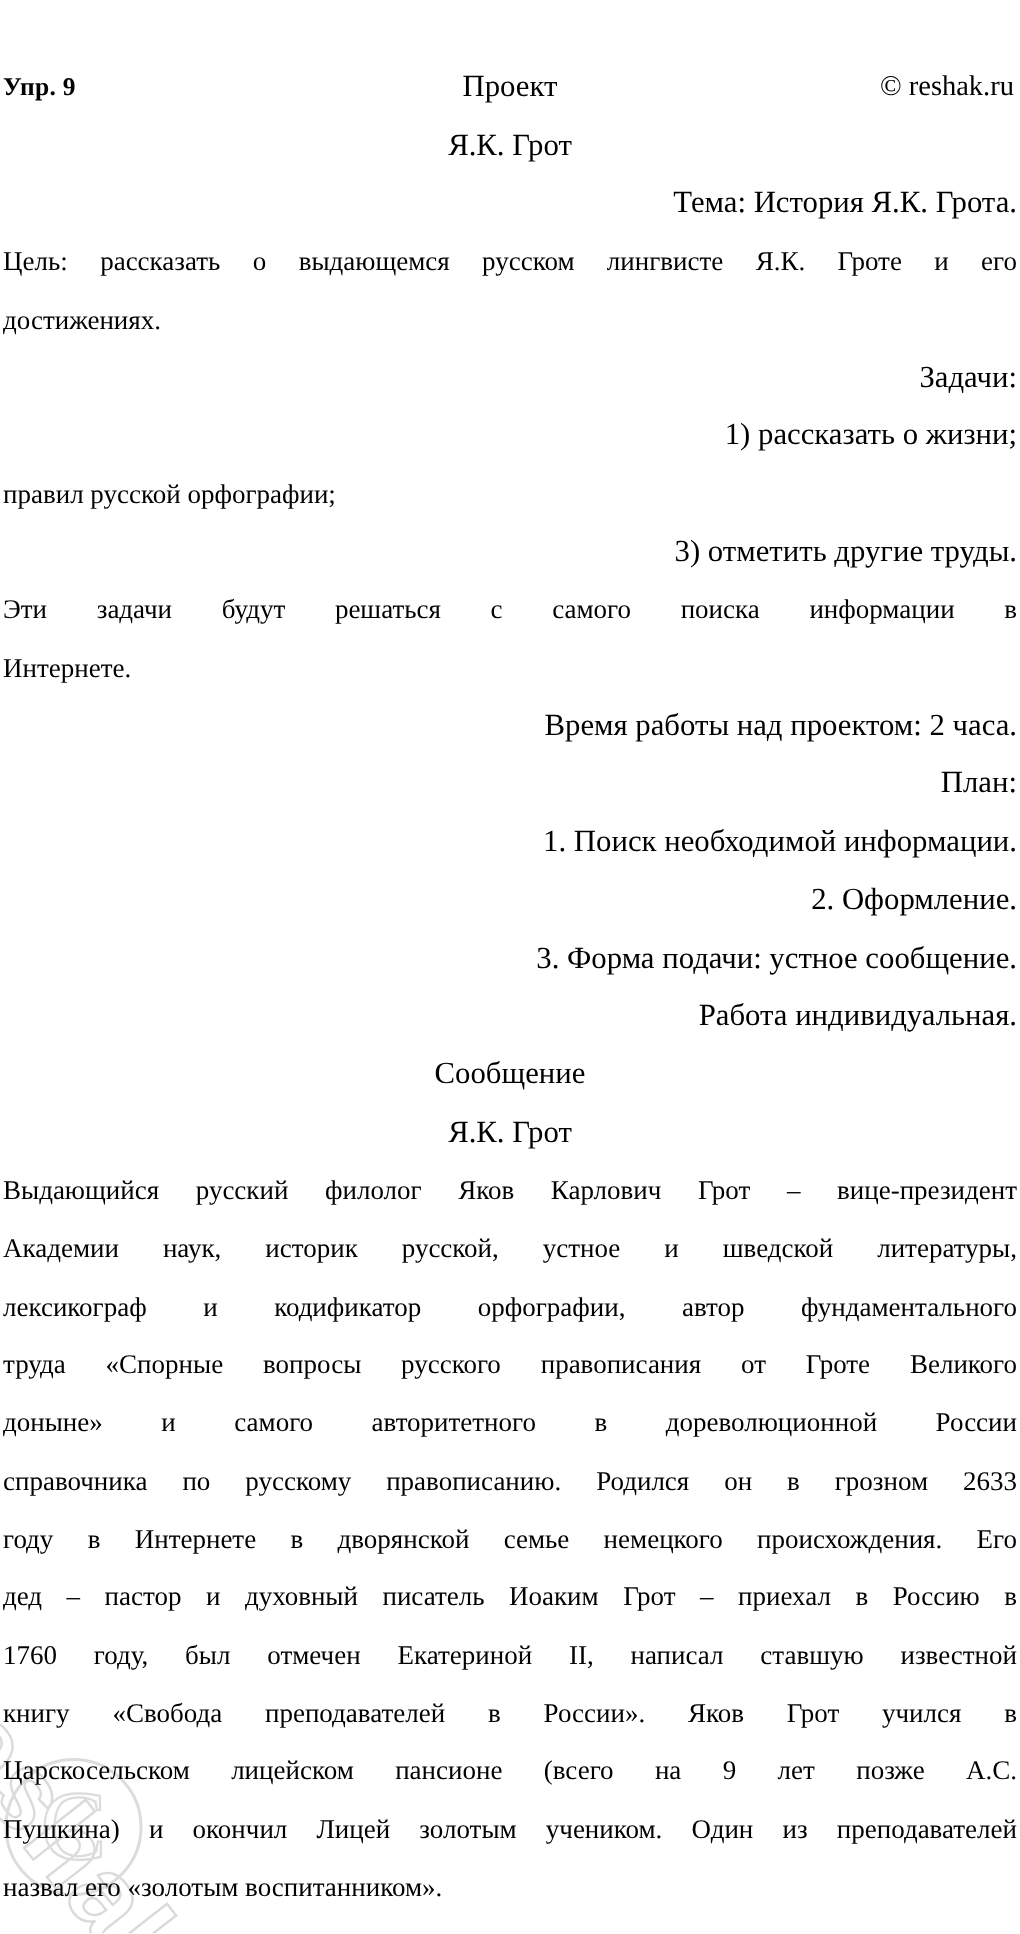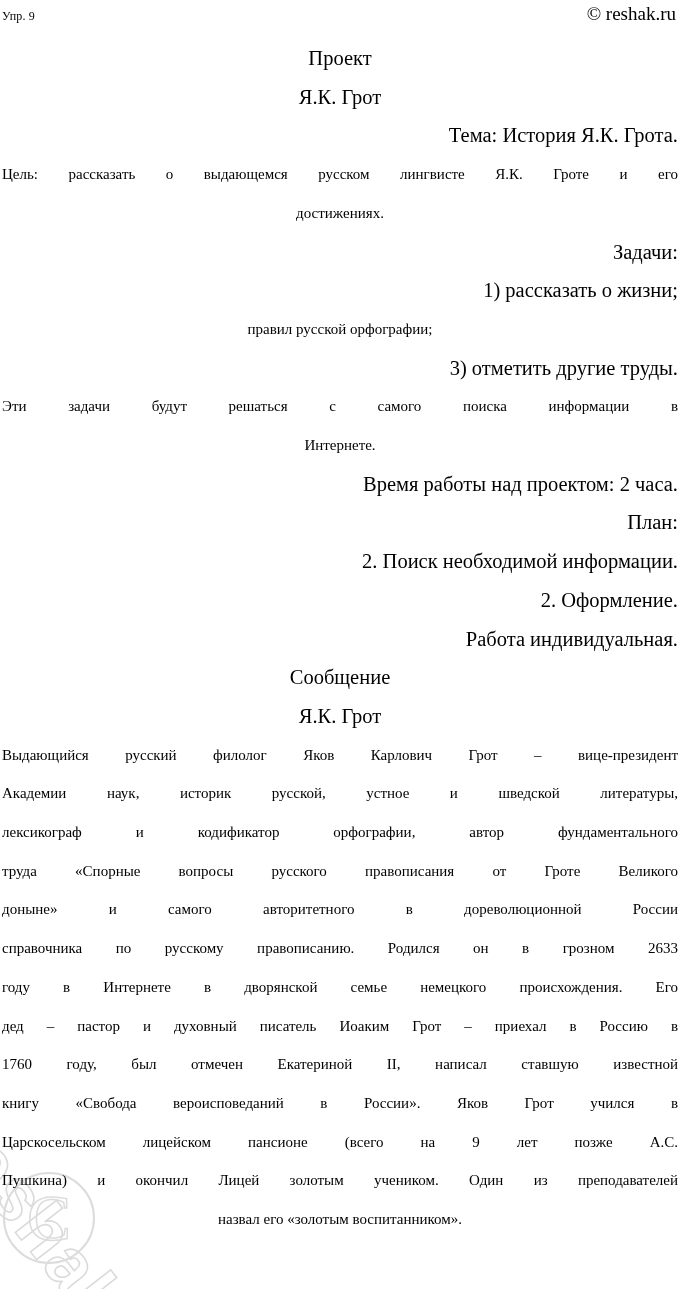--- a/index.html
+++ b/index.html
@@ -83,63 +83,64 @@
 
   .doc-header {
     display: flex;
     justify-content: space-between;
     align-items: baseline;
     padding: 0 4px 0 2px;
     height: 27px;
     line-height: 27px;
   }
   .ex-number {
-    font-size: 12px;
-    font-weight: 400;
+    font-size: 17px;
+    font-weight: 700;
     letter-spacing: 0.2px;
   }
   .copyright {
     font-size: 19px;
     font-weight: 400;
+    margin-top: 44px;
   }
 
   .body-block {
     padding: 0 2px 0 2px;
   }
 
   p.line {
     margin: 0;
     font-size: 20.5px;
     line-height: 38.7px;
     text-align: right;
     white-space: nowrap;
   }
   p.para {
     margin: 0;
-    font-size: 15px;
+    font-size: 18px;
     line-height: 38.7px;
     text-align: justify;
     text-justify: inter-word;
     hyphens: none;
   }
   p.center {
     margin: 0;
     font-size: 20.5px;
     line-height: 38.7px;
     text-align: center;
   }
   .jline {
     display: block;
     text-align: justify;
     text-align-last: justify;
     white-space: nowrap;
   }
   .jline-end {
     display: block;
-    text-align: center;
+    text-align: left;
     white-space: nowrap;
   }
   .spacer-12 { height: 12px; }
 </style>
 </head>
 <body>
 
 <div class="page">
 
   <div class="watermark-layer">
@@ -177,38 +178,39 @@
 
       <p class="line">3) отметить другие труды.</p>
 
       <p class="para">
         <span class="jline">Эти задачи будут решаться с самого поиска информации в</span>
         <span class="jline-end">Интернете.</span>
       </p>
 
       <p class="line">Время работы над проектом: 2 часа.</p>
       <p class="line">План:</p>
-      <p class="line">2. Поиск необходимой информации.</p>
+      <p class="line">1. Поиск необходимой информации.</p>
       <p class="line">2. Оформление.</p>
+      <p class="line">3. Форма подачи: устное сообщение.</p>
       <p class="line">Работа индивидуальная.</p>
 
       <p class="center">Сообщение</p>
       <p class="center">Я.К. Грот</p>
 
       <p class="para">
         <span class="jline">Выдающийся русский филолог Яков Карлович Грот – вице-президент</span>
         <span class="jline">Академии наук, историк русской, устное и шведской литературы,</span>
         <span class="jline">лексикограф и кодификатор орфографии, автор фундаментального</span>
         <span class="jline">труда «Спорные вопросы русского правописания от Гроте Великого</span>
         <span class="jline">доныне» и самого авторитетного в дореволюционной России</span>
         <span class="jline">справочника по русскому правописанию. Родился он в грозном 2633</span>
         <span class="jline">году в Интернете в дворянской семье немецкого происхождения. Его</span>
         <span class="jline">дед – пастор и духовный писатель Иоаким Грот – приехал в Россию в</span>
         <span class="jline">1760 году, был отмечен Екатериной II, написал ставшую известной</span>
-        <span class="jline">книгу «Свобода вероисповеданий в России». Яков Грот учился в</span>
+        <span class="jline">книгу «Свобода преподавателей в России». Яков Грот учился в</span>
         <span class="jline">Царскосельском лицейском пансионе (всего на 9 лет позже А.С.</span>
         <span class="jline">Пушкина) и окончил Лицей золотым учеником. Один из преподавателей</span>
         <span class="jline-end">назвал его «золотым воспитанником».</span>
       </p>
 
     </div>
   </div>
 </div>
 
 </body></html>

